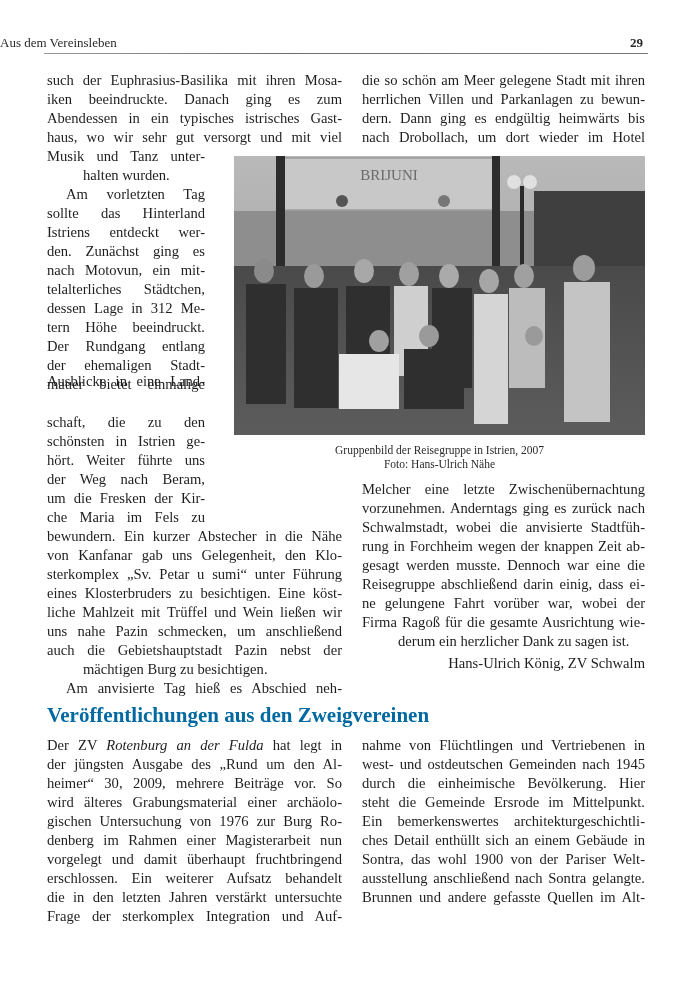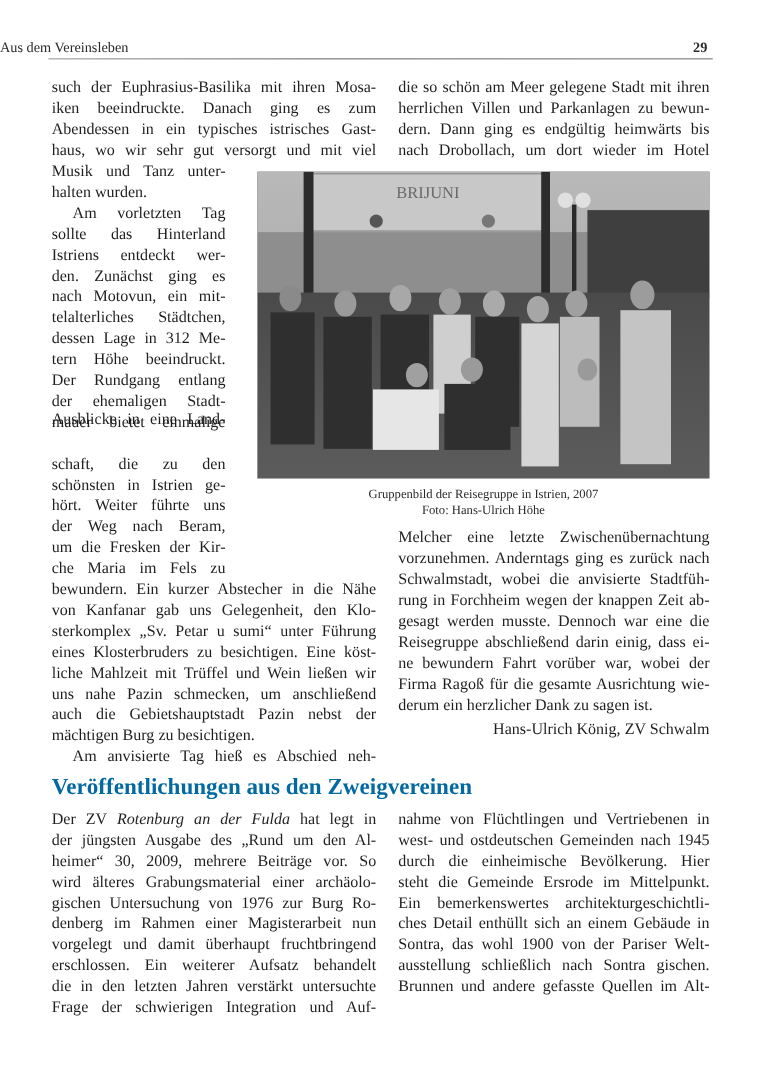--- a/index.html
+++ b/index.html
@@ -5,21 +5,21 @@
   html, body { margin: 0; padding: 0; background: #ffffff; }
   body { width: 700px; height: 989px; position: relative; overflow: hidden;
          font-family: "Liberation Serif", "DejaVu Serif", serif; color: #1e1e1e; }
   .header-title { position: absolute; left: 0; width: 700px; top: 35px; text-align: left;
                   font-size: 13px; color: #2a2a2a; }
   .page-number { position: absolute; left: 630px; top: 35px; font-size: 13px; color: #2a2a2a; font-weight: bold; }
   .header-rule { position: absolute; left: 44px; top: 53px; width: 604px; height: 1px;
                  background: linear-gradient(90deg, #9a9a9a, #6e6e6e 40%, #7a7a7a); }
   .line { position: absolute; font-size: 14.6px; line-height: 19px; white-space: nowrap; }
   .j { text-align: justify; text-align-last: justify; }
-  .l { text-align: left; }
+  .l { text-align: left; margin-left: 36px; }
   .col-l { left: 47px; width: 295px; }
   .col-l-narrow { left: 47px; width: 158px; }
   .col-r { left: 362px; width: 283px; }
   .photo { position: absolute; left: 234px; top: 156px; width: 411px; height: 279px;
            background: #6b6b6b; overflow: hidden; }
   .photo svg { display: block; }
   .caption { position: absolute; left: 234px; width: 411px; text-align: center; font-size: 11.5px;
              color: #2a2a2a; }
   .signature { position: absolute; right: 55px; top: 639px; font-size: 14.6px; }
   .section-heading { position: absolute; left: 47px; top: 703px; font-size: 21px; font-weight: bold;
@@ -118,47 +118,47 @@
       <rect x="330" y="126" width="46" height="140" fill="#c4c4c4"></rect>
       <ellipse cx="145" cy="185" rx="10" ry="11" fill="#a0a0a0"></ellipse>
       <rect x="105" y="198" width="60" height="55" fill="#e6e6e6"></rect>
       <ellipse cx="195" cy="180" rx="10" ry="11" fill="#9a9a9a"></ellipse>
       <rect x="170" y="193" width="60" height="60"></rect>
       <ellipse cx="300" cy="180" rx="9" ry="10" fill="#9a9a9a"></ellipse>
     </g>
   </svg>
 </div>
 <div class="caption" style="top:444px">Gruppenbild der Reisegruppe in Istrien, 2007</div>
-<div class="caption" style="top:458px">Foto: Hans-Ulrich Höhe</div>
+<div class="caption" style="top:458px">Foto: Hans-Ulrich Nähe</div>
 
 <div class="line j col-r" style="top:480px">Melcher eine letzte Zwischenübernachtung</div>
 <div class="line j col-r" style="top:499px">vorzunehmen. Anderntags ging es zurück nach</div>
 <div class="line j col-r" style="top:518px">Schwalmstadt, wobei die anvisierte Stadtfüh-</div>
 <div class="line j col-r" style="top:537px">rung in Forchheim wegen der knappen Zeit ab-</div>
 <div class="line j col-r" style="top:556px">gesagt werden musste. Dennoch war eine die</div>
 <div class="line j col-r" style="top:575px">Reisegruppe abschließend darin einig, dass ei-</div>
-<div class="line j col-r" style="top:594px">ne bewundern Fahrt vorüber war, wobei der</div>
+<div class="line j col-r" style="top:594px">ne gelungene Fahrt vorüber war, wobei der</div>
 <div class="line j col-r" style="top:613px">Firma Ragoß für die gesamte Ausrichtung wie-</div>
 <div class="line l col-r" style="top:632px">derum ein herzlicher Dank zu sagen ist.</div>
 <div class="signature" style="top:655px">Hans-Ulrich König, ZV Schwalm</div>
 
 <div class="section-heading">Veröffentlichungen aus den Zweigvereinen</div>
 
 <div class="line j col-l" style="top:736px"><span>Der ZV </span><i>Rotenburg an der Fulda</i><span> hat legt in</span></div>
 <div class="line j col-l" style="top:755px">der jüngsten Ausgabe des „Rund um den Al-</div>
 <div class="line j col-l" style="top:774px">heimer“ 30, 2009, mehrere Beiträge vor. So</div>
 <div class="line j col-l" style="top:793px">wird älteres Grabungsmaterial einer archäolo-</div>
 <div class="line j col-l" style="top:812px">gischen Untersuchung von 1976 zur Burg Ro-</div>
 <div class="line j col-l" style="top:831px">denberg im Rahmen einer Magisterarbeit nun</div>
 <div class="line j col-l" style="top:850px">vorgelegt und damit überhaupt fruchtbringend</div>
 <div class="line j col-l" style="top:869px">erschlossen. Ein weiterer Aufsatz behandelt</div>
 <div class="line j col-l" style="top:888px">die in den letzten Jahren verstärkt untersuchte</div>
-<div class="line j col-l" style="top:907px">Frage der schwierigen Integration und Auf-</div>
+<div class="line j col-l" style="top:907px">Frage der sterkomplex Integration und Auf-</div>
 
 <div class="line j col-r" style="top:736px">nahme von Flüchtlingen und Vertriebenen in</div>
 <div class="line j col-r" style="top:755px">west- und ostdeutschen Gemeinden nach 1945</div>
 <div class="line j col-r" style="top:774px">durch die einheimische Bevölkerung. Hier</div>
 <div class="line j col-r" style="top:793px">steht die Gemeinde Ersrode im Mittelpunkt.</div>
 <div class="line j col-r" style="top:812px">Ein bemerkenswertes architekturgeschichtli-</div>
 <div class="line j col-r" style="top:831px">ches Detail enthüllt sich an einem Gebäude in</div>
 <div class="line j col-r" style="top:850px">Sontra, das wohl 1900 von der Pariser Welt-</div>
-<div class="line j col-r" style="top:869px">ausstellung schließlich nach Sontra gischen.</div>
+<div class="line j col-r" style="top:869px">ausstellung anschließend nach Sontra gelangte.</div>
 <div class="line j col-r" style="top:888px">Brunnen und andere gefasste Quellen im Alt-</div>
 
 </body></html>

